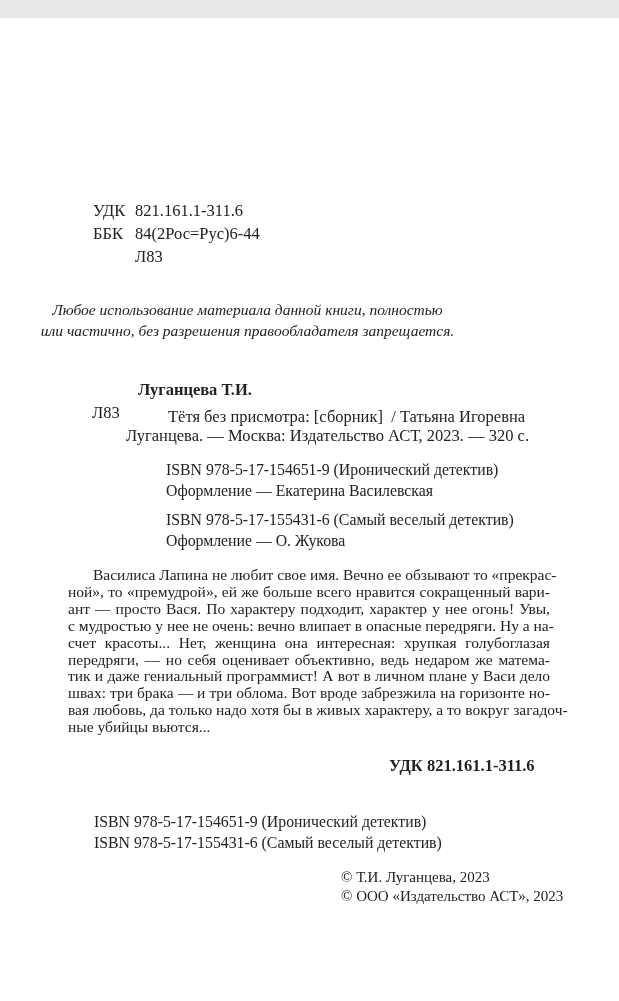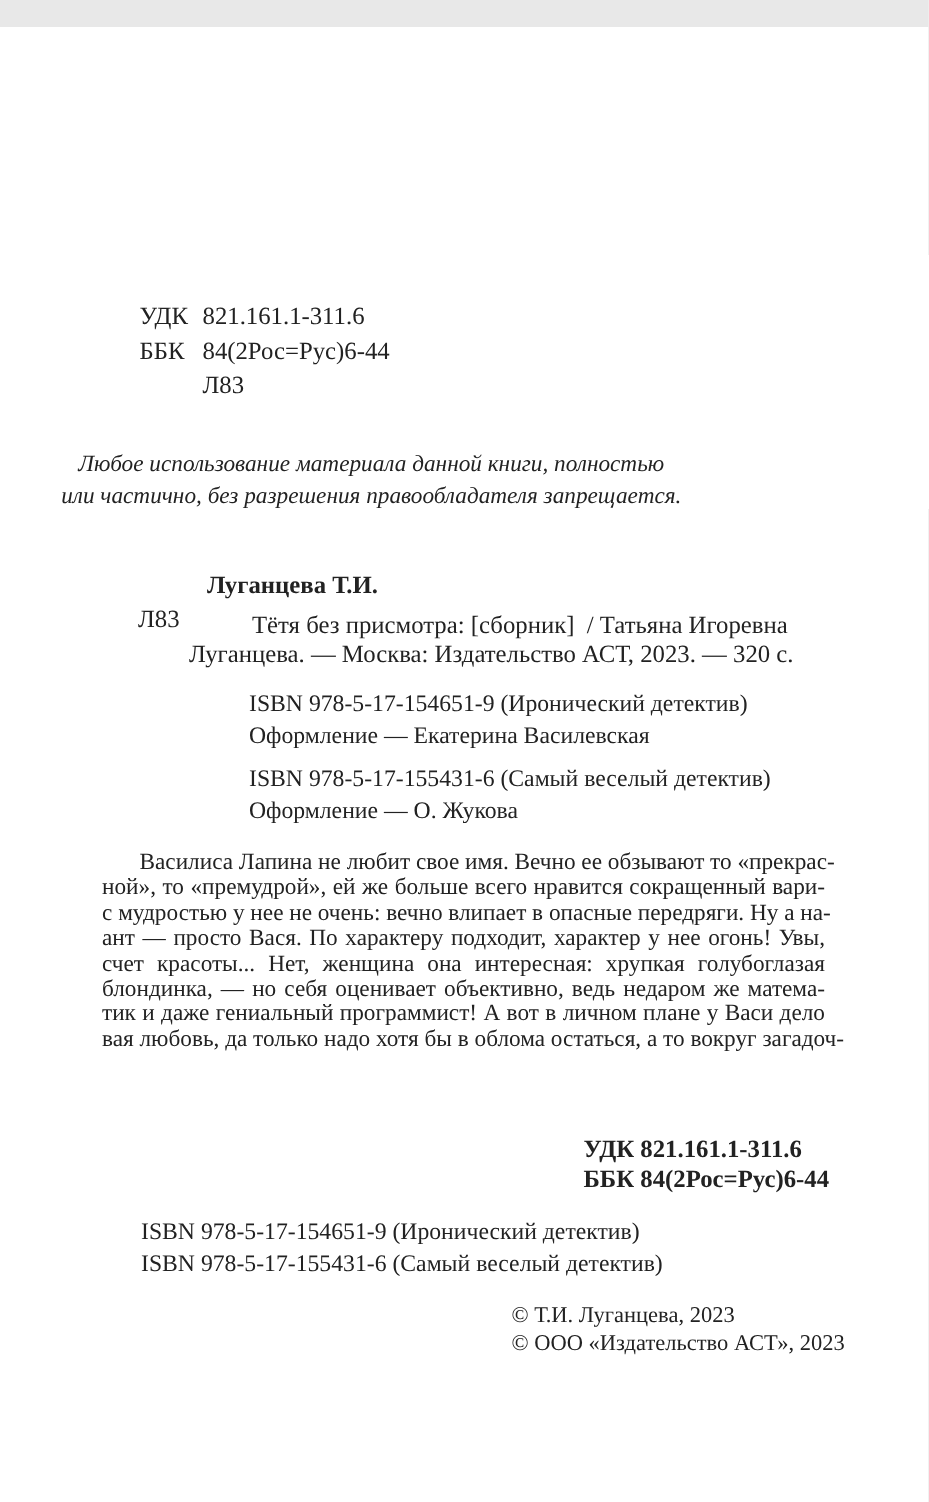--- a/index.html
+++ b/index.html
@@ -159,31 +159,32 @@
     </div>
     <div class="edition">
       <div class="isbn nowrap">ISBN 978-5-17-155431-6 (Самый веселый детектив)</div>
       <div class="design nowrap">Оформление — О. Жукова</div>
     </div>
   </div>
 
   <div class="annotation">
     <div class="ann-line ann-first">Василиса Лапина не любит свое имя. Вечно ее обзывают то «прекрас-</div>
     <div class="ann-line">ной», то «премудрой», ей же больше всего нравится сокращенный вари-</div>
+    <div class="ann-line">ант — просто Вася. По характеру подходит, характер у нее огонь! Увы,</div>
     <div class="ann-line">с мудростью у нее не очень: вечно влипает в опасные передряги. Ну а на-</div>
-    <div class="ann-line">ант — просто Вася. По характеру подходит, характер у нее огонь! Увы,</div>
     <div class="ann-line">счет красоты... Нет, женщина она интересная: хрупкая голубоглазая</div>
-    <div class="ann-line">блондинка, — но себя оценивает объективно, ведь недаром же матема-</div>
+    <div class="ann-line">передряги, — но себя оценивает объективно, ведь недаром же матема-</div>
     <div class="ann-line">тик и даже гениальный программист! А вот в личном плане у Васи дело</div>
-    <div class="ann-line">вая любовь, да только надо хотя бы в облома остаться, а то вокруг загадоч-</div>
+    <div class="ann-line">швах: три брака — и три облома. Вот вроде забрезжила на горизонте но-</div>
+    <div class="ann-line">вая любовь, да только надо хотя бы в живых характеру, а то вокруг загадоч-</div>
+    <div class="ann-line ann-last">ные убийцы вьются...</div>
   </div>
 
   <div class="catalog-footer">
     <div class="nowrap">УДК 821.161.1-311.6</div>
-    <div class="nowrap">ББК 84(2Рос=Рус)6-44</div>
   </div>
 
   <div class="isbn-footer">
     <div class="nowrap">ISBN 978-5-17-154651-9 (Иронический детектив)</div>
     <div class="nowrap">ISBN 978-5-17-155431-6 (Самый веселый детектив)</div>
   </div>
 
   <div class="copyright">
     <div class="nowrap">© Т.И. Луганцева, 2023</div>
     <div class="nowrap">© ООО «Издательство АСТ», 2023</div>

